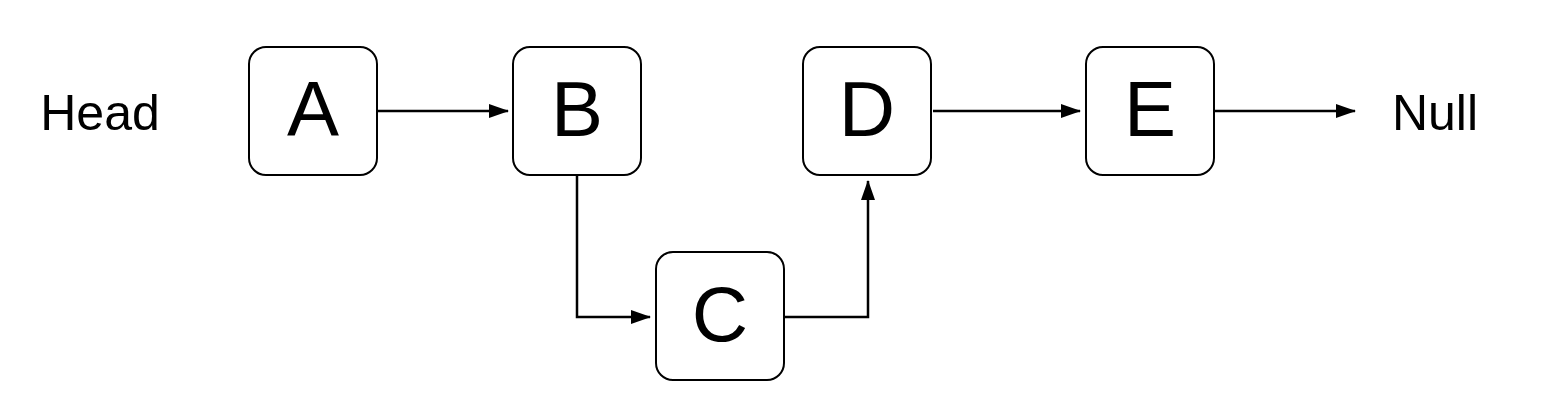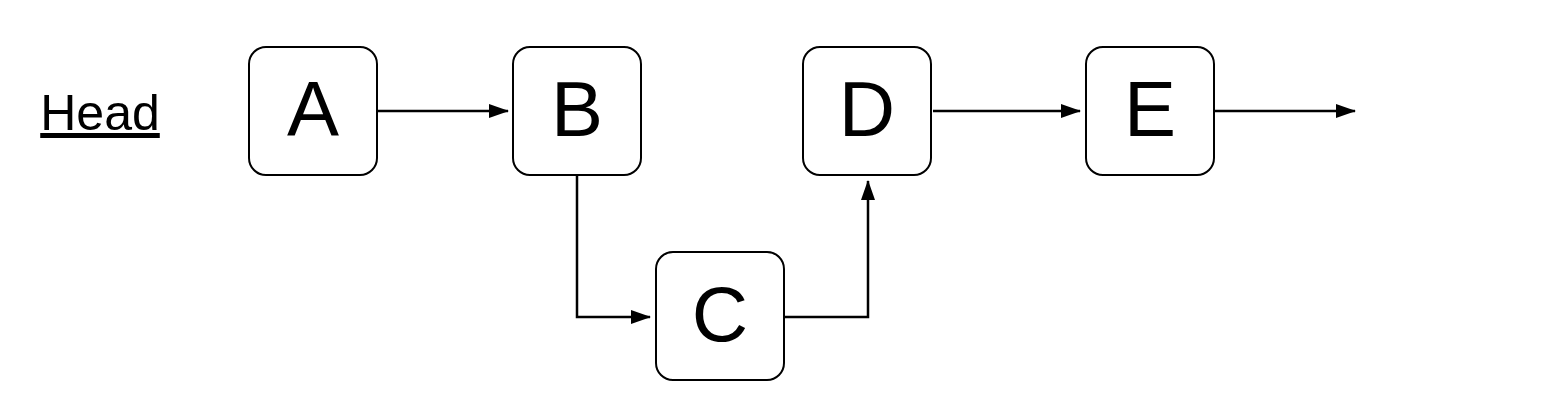--- a/index.html
+++ b/index.html
@@ -40,21 +40,20 @@
     transform: translateY(-2px);
   }
   .end-label {
     position: absolute;
     display: flex;
     align-items: center;
     justify-content: center;
     font-size: 50px;
     color: #000000;
     line-height: 1;
-    text-decoration: underline;
   }
   #box-a { left: 248px;  top: 46px; }
   #box-b { left: 512px;  top: 46px; }
   #box-c { left: 655px;  top: 251px; }
   #box-d { left: 802px;  top: 46px; }
   #box-e { left: 1085px; top: 46px; }
   #label-head { left: 30px;   top: 86px; width: 140px; height: 54px; }
   #label-null { left: 1385px; top: 86px; width: 100px; height: 54px; }
 </style>
 </head>
@@ -92,14 +91,17 @@
   </div>
 
   <div class="node-box" id="box-d">
     <span class="node-label">D</span>
   </div>
 
   <div class="node-box" id="box-e">
     <span class="node-label">E</span>
   </div>
 
+  <div class="end-label" id="label-null">
+    <span>Null</span>
+  </div>
 
 </div>
 
 </body></html>

